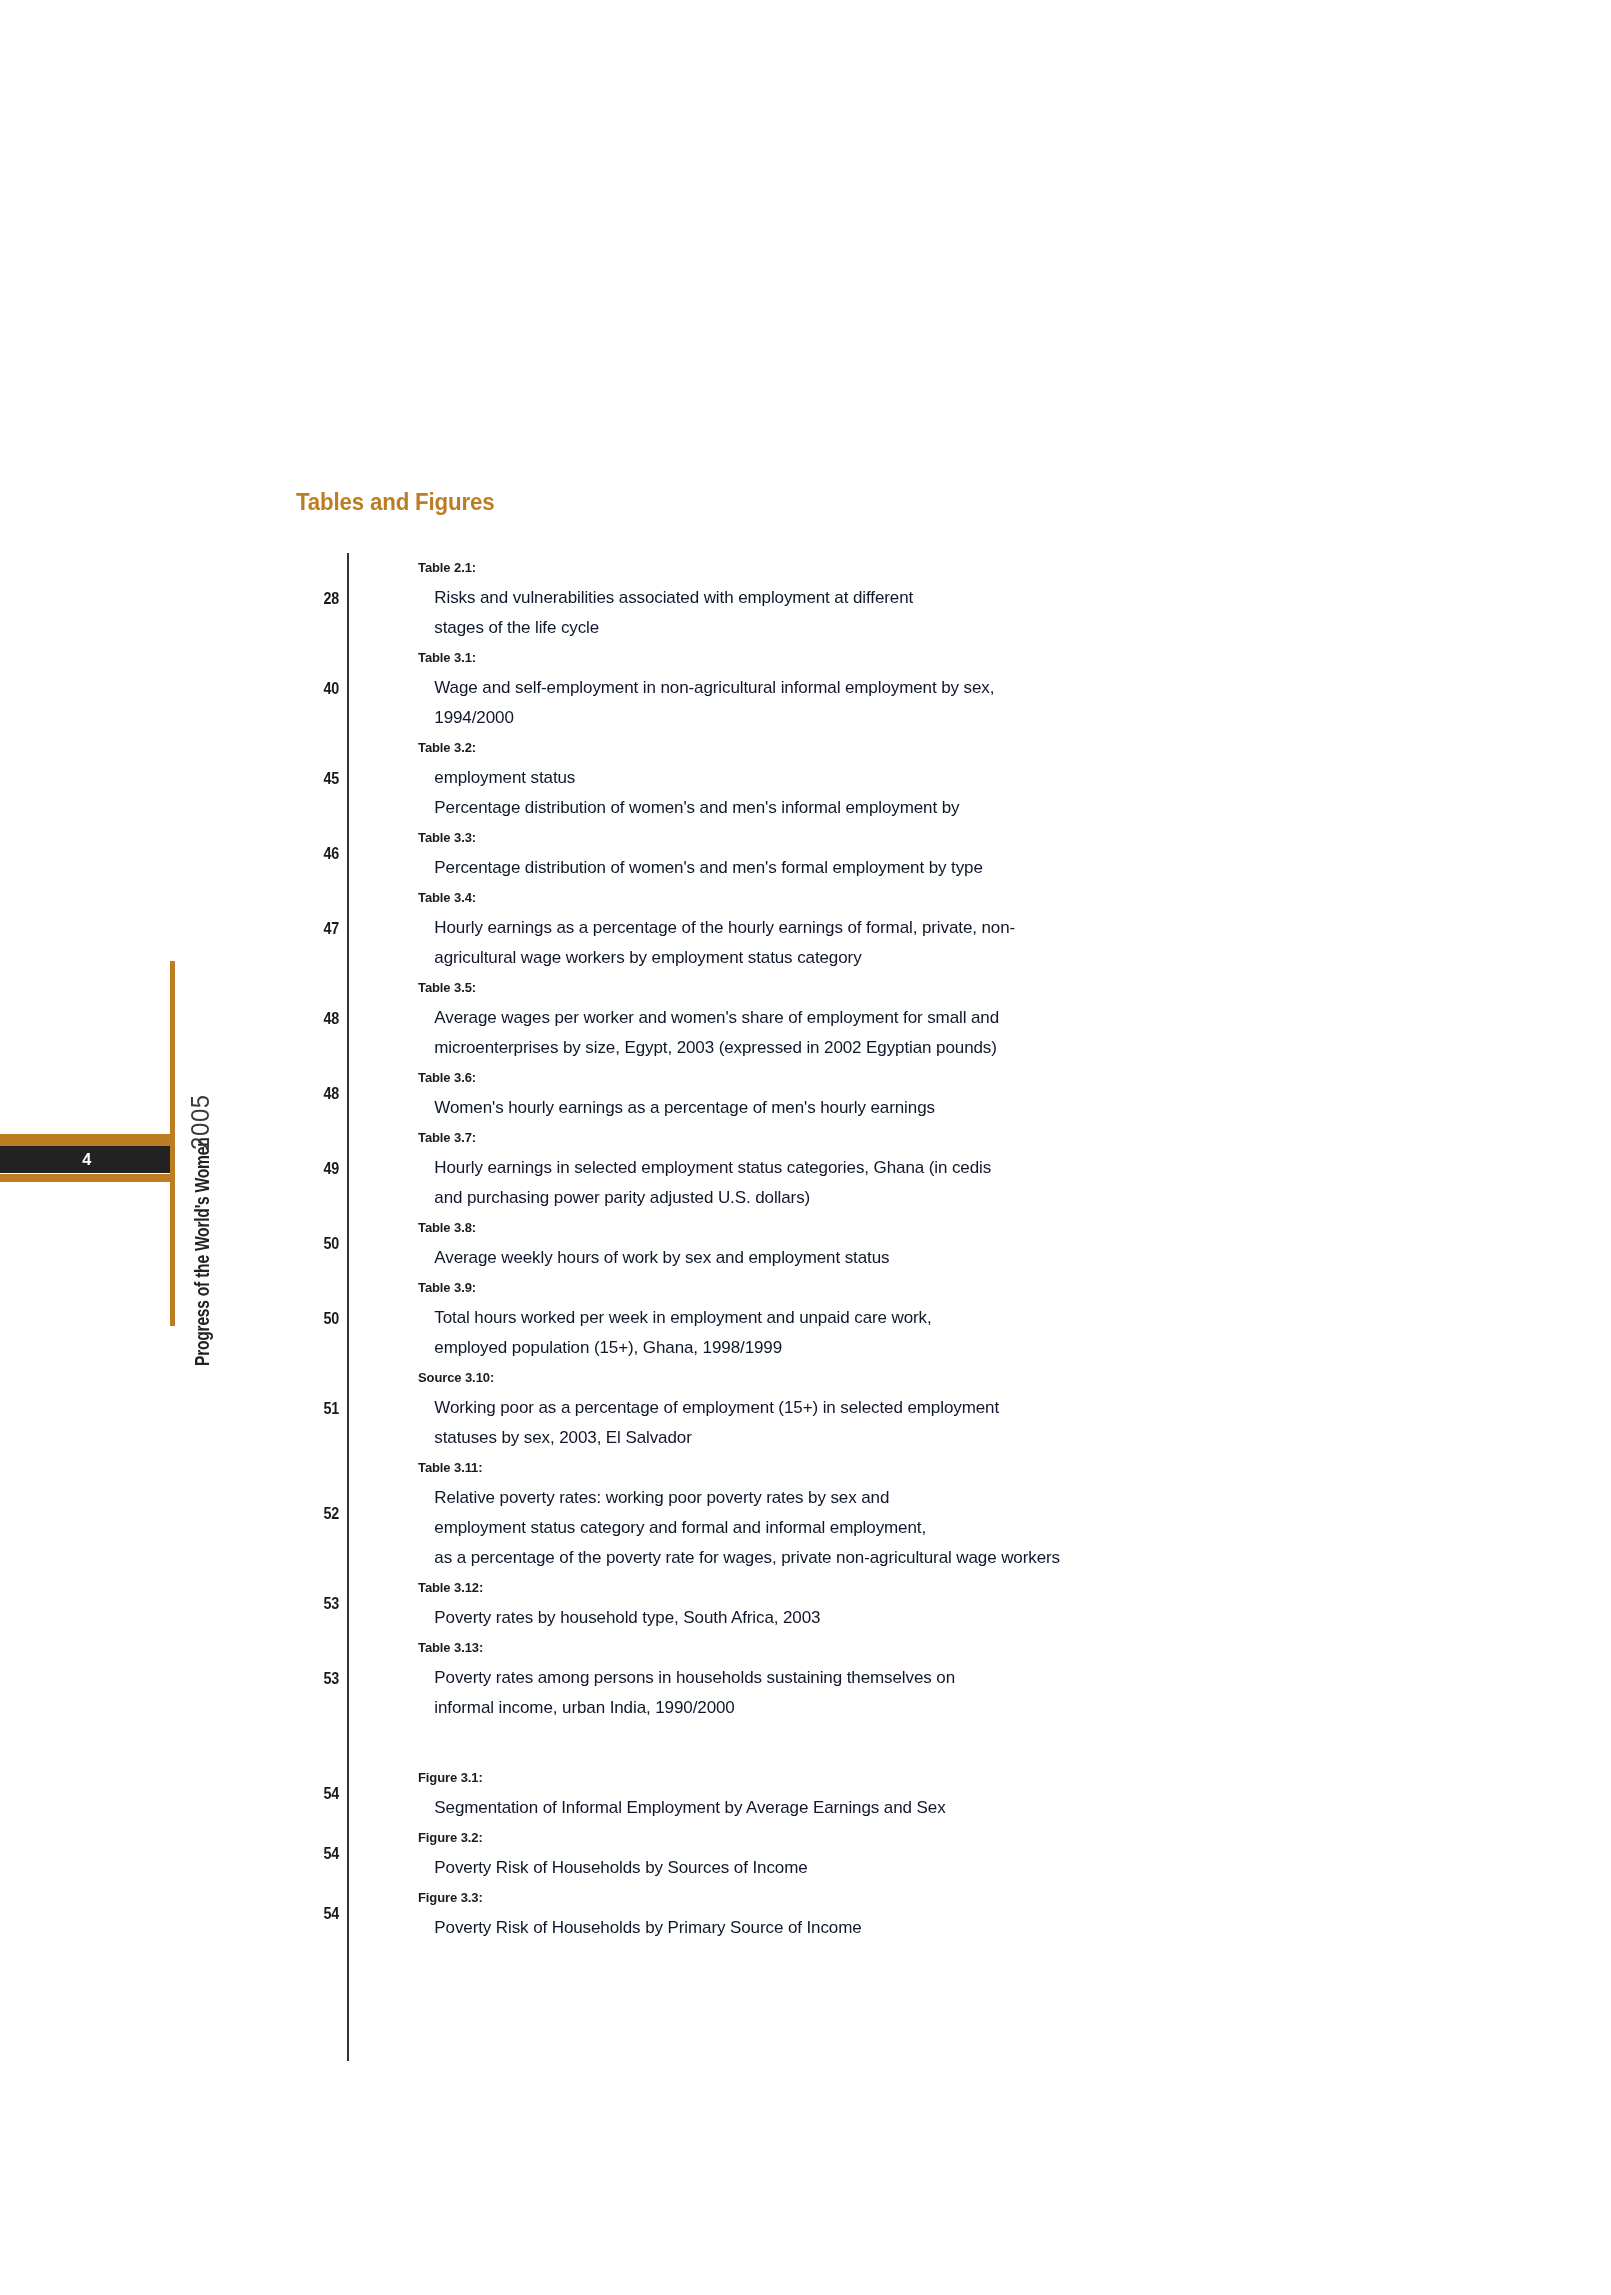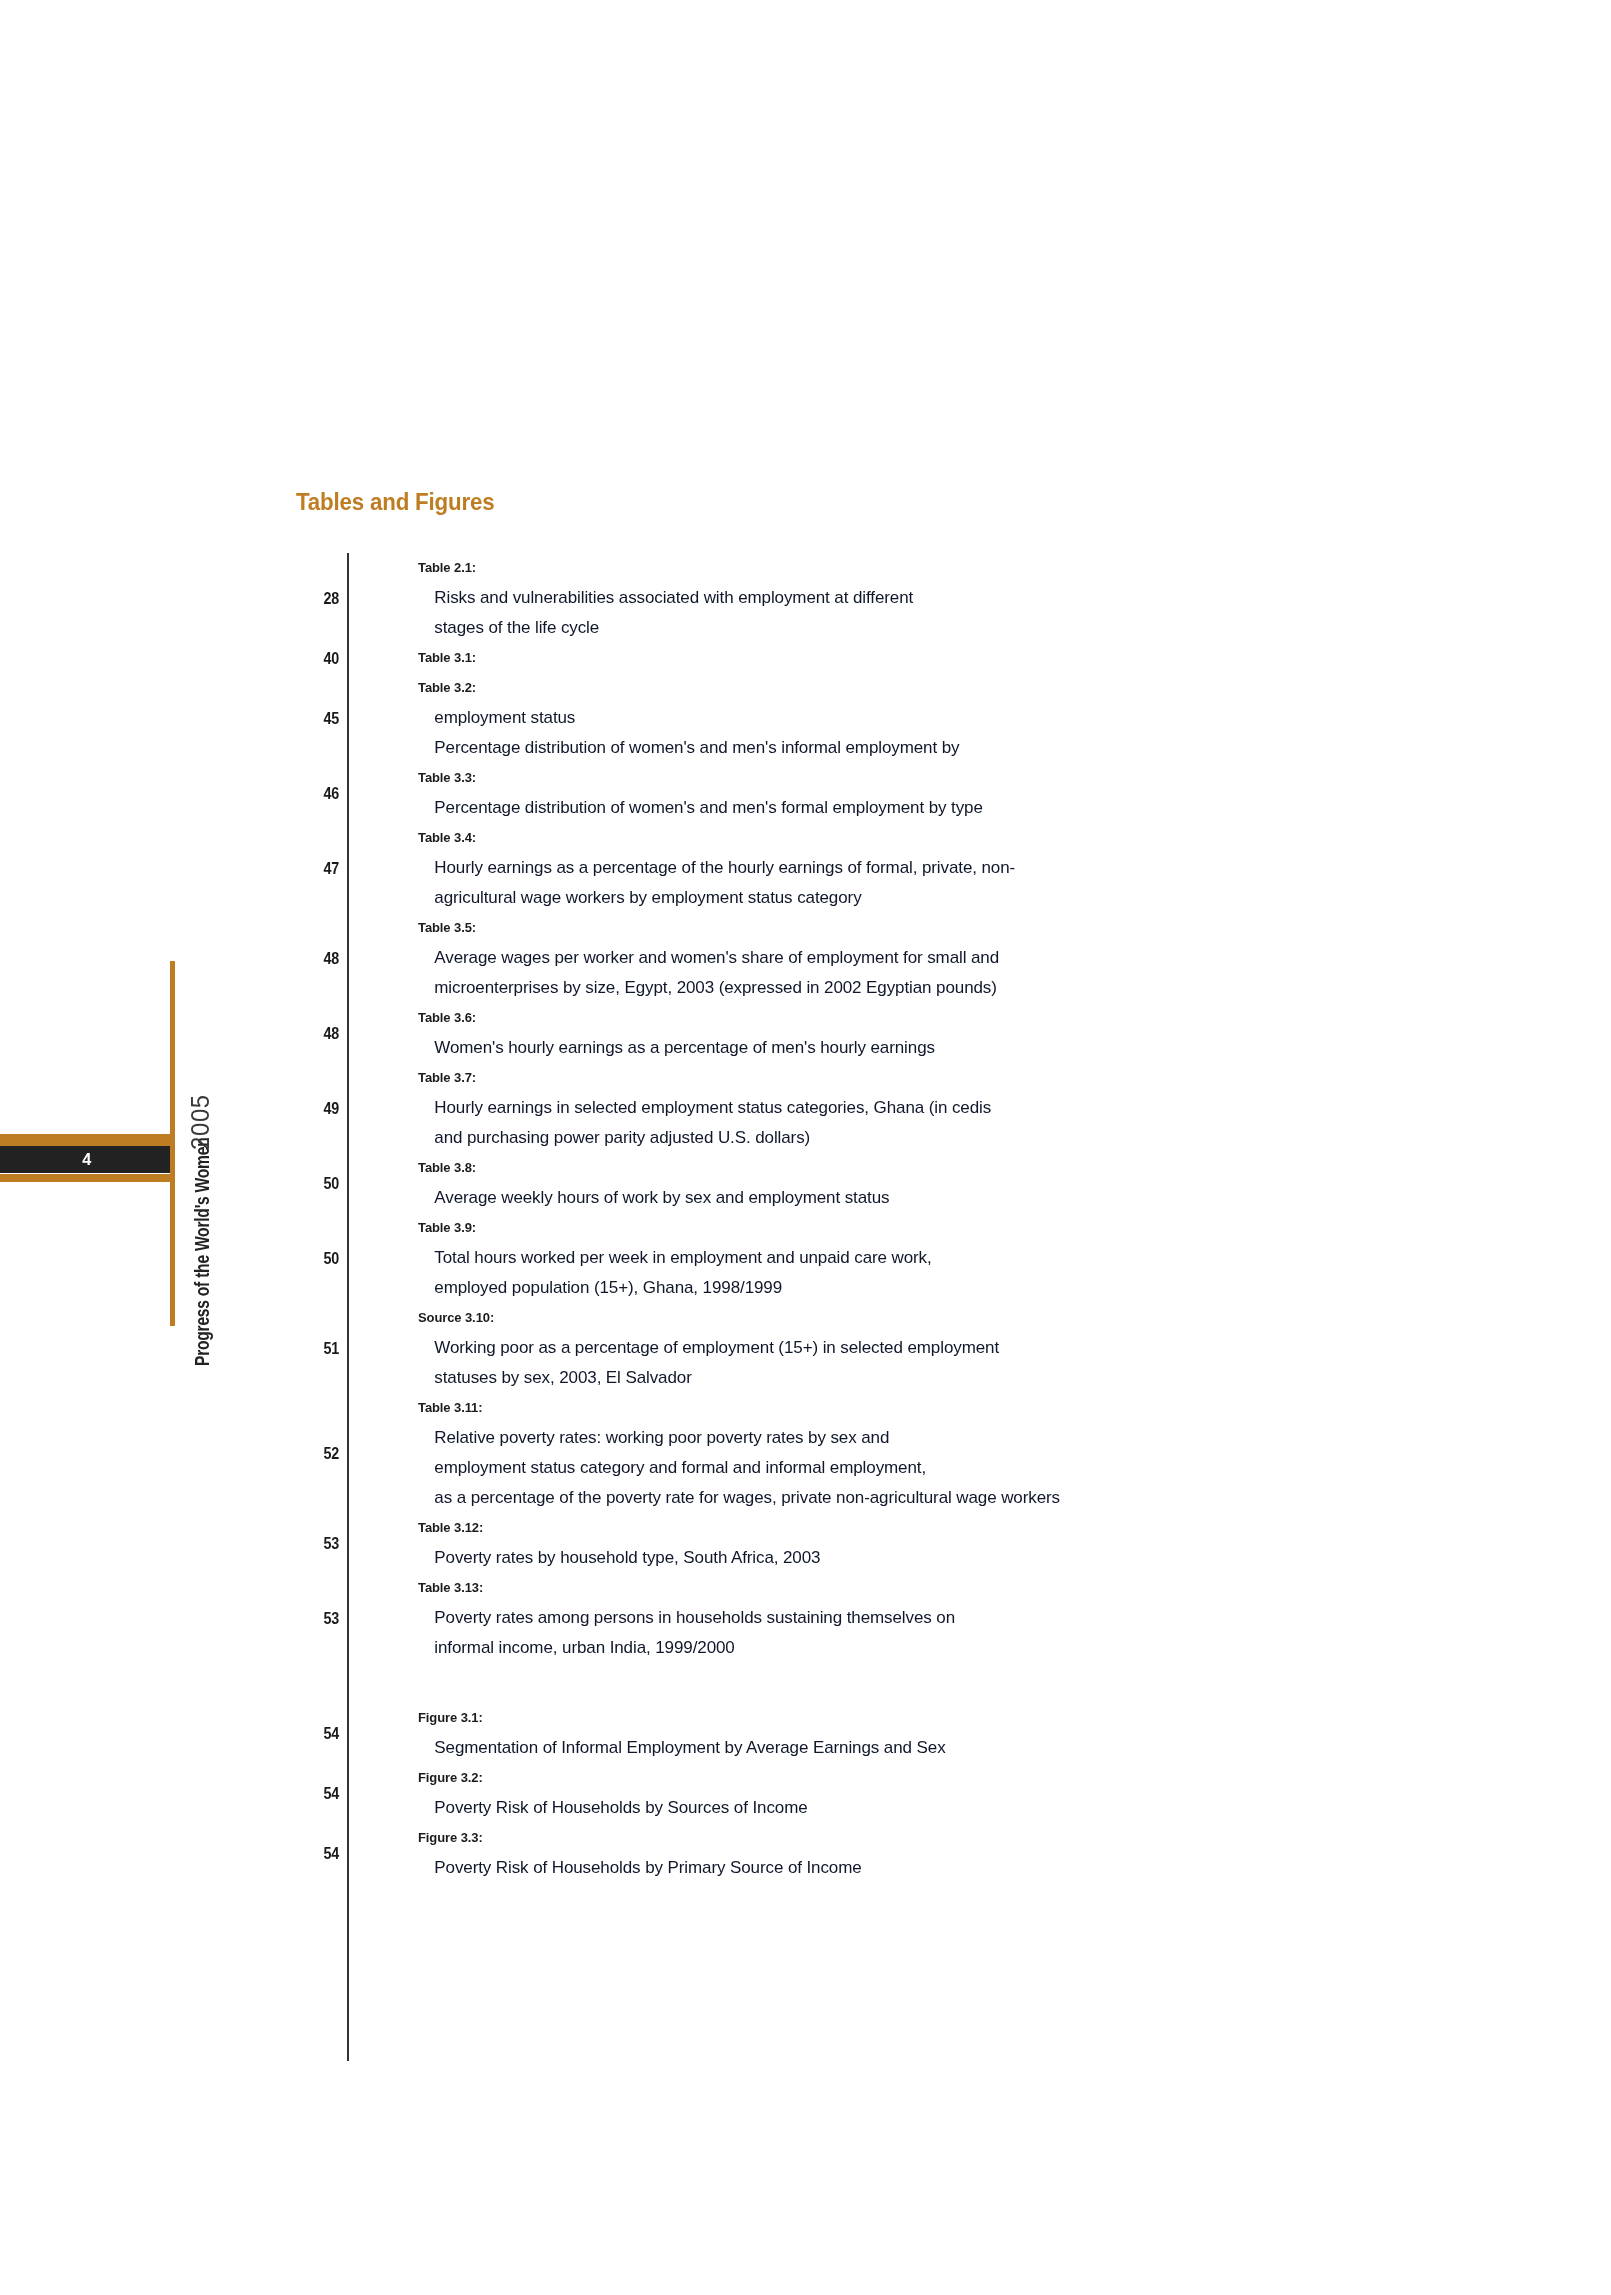--- a/index.html
+++ b/index.html
@@ -208,20 +208,24 @@
                 <span class="dline">stages of the life cycle</span>
               </div>
             </div>
           </div>
         </div>
         <div class="entry">
           <div class="entry-row">
             <div class="entry-page">40</div>
             <div class="entry-body">
               <div class="entry-label">Table 3.1:</div>
+              <div class="entry-desc">
+                <span class="dline">Wage and self-employment in non-agricultural informal employment by sex,</span>
+                <span class="dline">1994/2000</span>
+              </div>
             </div>
           </div>
         </div>
         <div class="entry">
           <div class="entry-row">
             <div class="entry-page">45</div>
             <div class="entry-body">
               <div class="entry-label">Table 3.2:</div>
               <div class="entry-desc">
                 <span class="dline">employment status</span>
@@ -347,21 +351,21 @@
             </div>
           </div>
         </div>
         <div class="entry">
           <div class="entry-row">
             <div class="entry-page">53</div>
             <div class="entry-body">
               <div class="entry-label">Table 3.13:</div>
               <div class="entry-desc">
                 <span class="dline">Poverty rates among persons in households sustaining themselves on</span>
-                <span class="dline">informal income, urban India, 1999/2000</span>
+                <span class="dline">informal income, urban India, 1990/2000</span>
               </div>
             </div>
           </div>
         </div>
       </div>
     <div class="group-gap"></div>
     <div id="figures-list">
         <div class="entry">
           <div class="entry-row">
             <div class="entry-page">54</div>

